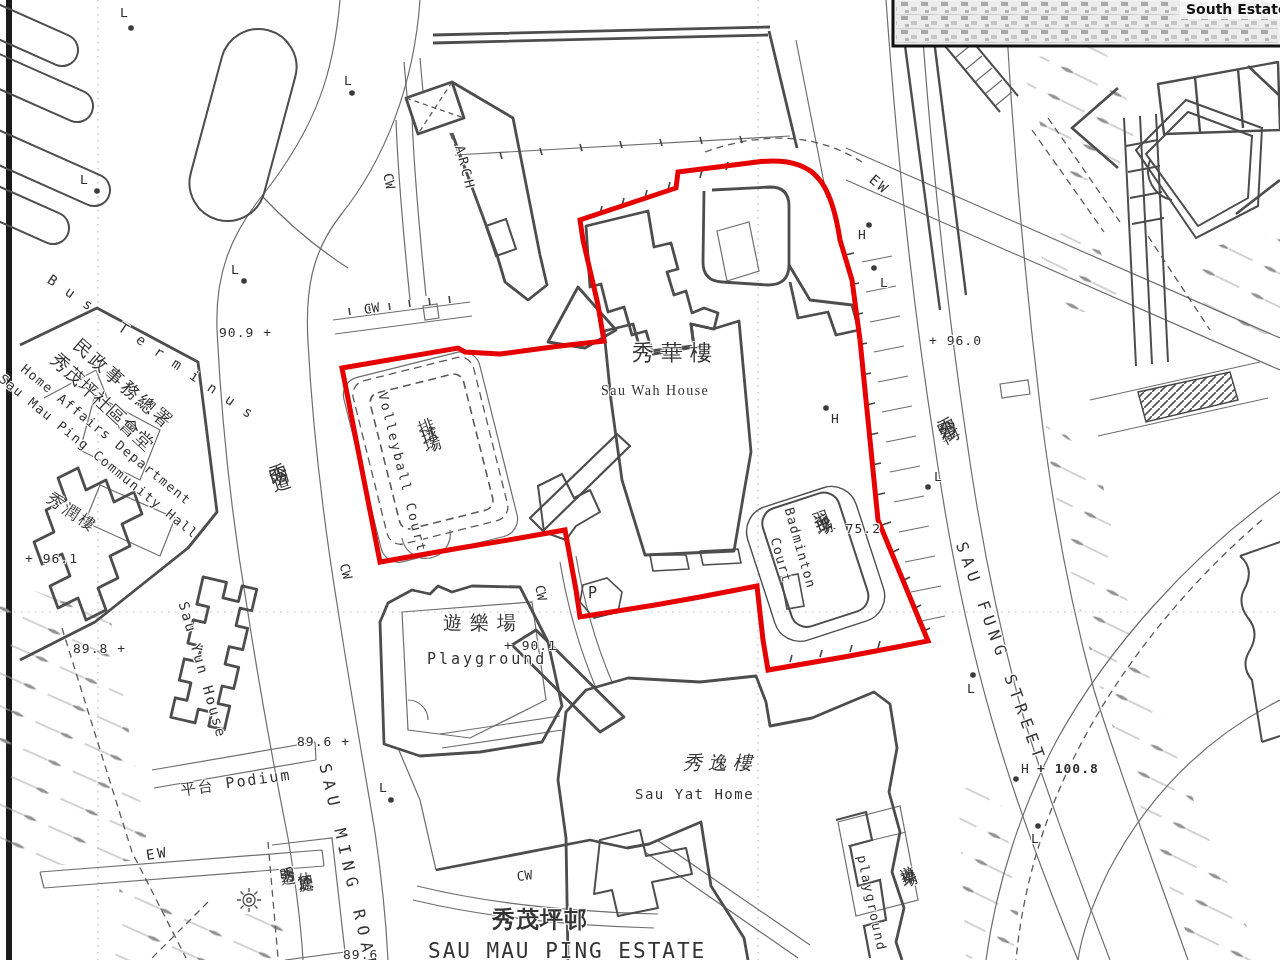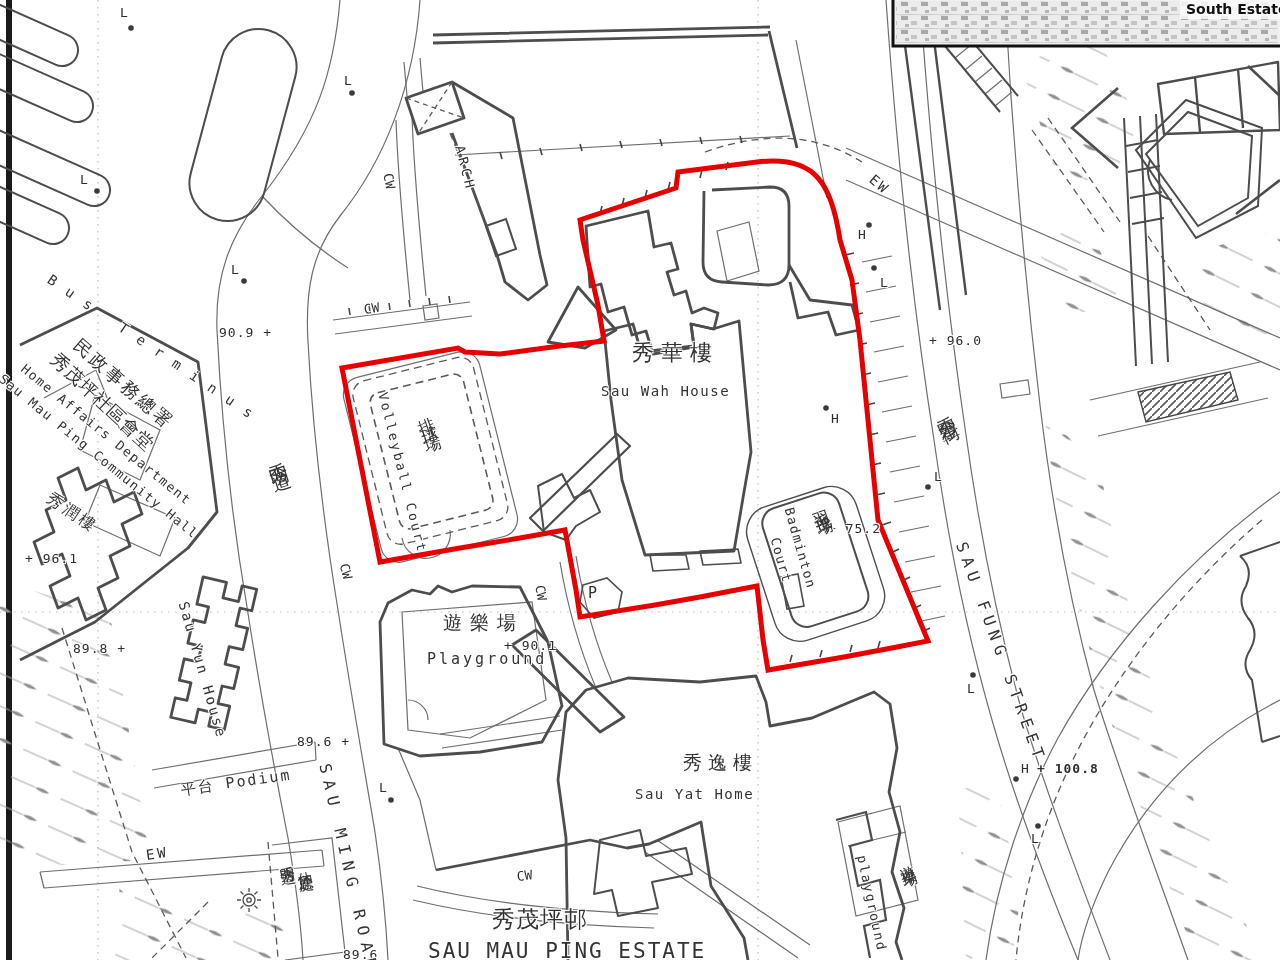--- a/index.html
+++ b/index.html
@@ -234,37 +234,37 @@
 <div class="lbl sym" style="left:363px;top:303px;transform:rotate(-8deg);">CW</div>
 <div class="lbl sym" style="left:350px;top:562px;transform:rotate(74deg);">CW</div>
 <div class="lbl sym" style="left:546px;top:584px;transform:rotate(80deg);">CW</div>
 <div class="lbl sym" style="left:516px;top:870px;transform:rotate(-6deg);">CW</div>
 <div class="lbl sym" style="left:876px;top:172px;font-size:14px;letter-spacing:2px;transform:rotate(40deg);">EW</div>
 
 <div class="lbl vert" style="left:411px;top:409px;font-size:17px;letter-spacing:9px;transform:rotate(-20deg);">排球場</div>
 <div class="lbl" style="left:389px;top:391px;font-size:13px;letter-spacing:2.5px;transform:rotate(76deg);">Volleyball Court</div>
 
 <div class="lbl" style="left:632px;top:342px;font-size:22px;letter-spacing:7px;">秀華樓</div>
-<div class="lbl" style="left:601px;top:384px;font-size:14px;letter-spacing:1.5px;">Sau Wah House</div>
+<div class="lbl" style="left:601px;top:384px;font-size:14px;letter-spacing:1.5px;font-family:Liberation Serif, serif;">Sau Wah House</div>
 
 <div class="lbl vert" style="left:807px;top:502px;font-size:16px;letter-spacing:3px;transform:rotate(-20deg);">羽毛球場</div>
 <div class="lbl" style="left:795px;top:506px;font-size:13px;letter-spacing:1.5px;transform:rotate(74deg);">Badminton</div>
 <div class="lbl" style="left:781px;top:536px;font-size:13px;letter-spacing:1.5px;transform:rotate(74deg);">Court</div>
 
 <div class="lbl" style="left:443px;top:613px;font-size:19px;letter-spacing:8px;">遊樂場</div>
 <div class="lbl" style="left:427px;top:652px;font-size:15px;letter-spacing:3px;">Playground</div>
 <div class="lbl sym" style="left:588px;top:586px;font-size:15px;">P</div>
 
-<div class="lbl" style="left:683px;top:753px;font-size:19px;letter-spacing:6px;">秀逸樓</div>
+<div class="lbl" style="left:683px;top:753px;font-size:19px;letter-spacing:6px;font-style:italic;">秀逸樓</div>
 <div class="lbl" style="left:635px;top:787px;font-size:14px;letter-spacing:1.5px;">Sau Yat Home</div>
 
 <div class="lbl" style="left:868px;top:854px;font-size:13px;letter-spacing:2px;transform:rotate(78deg);">playground</div>
 <div class="lbl vert" style="left:893px;top:858px;font-size:15px;letter-spacing:3px;transform:rotate(-21deg);">遊樂場</div>
 
-<div class="lbl" style="left:492px;top:908px;font-size:23px;letter-spacing:1px;">秀茂坪邨</div>
+<div class="lbl" style="left:492px;top:908px;font-size:23px;letter-spacing:1px;font-weight:bold;">秀茂坪邨</div>
 <div class="lbl" style="left:428px;top:941px;font-size:21px;letter-spacing:2px;">SAU MAU PING ESTATE</div>
 
 <div class="lbl sym" style="left:120px;top:6px;">L</div>
 <div class="lbl sym" style="left:344px;top:74px;">L</div>
 <div class="lbl sym" style="left:80px;top:173px;">L</div>
 <div class="lbl sym" style="left:231px;top:263px;">L</div>
 <div class="lbl sym" style="left:379px;top:781px;">L</div>
 <div class="lbl sym" style="left:880px;top:276px;">L</div>
 <div class="lbl sym" style="left:934px;top:470px;">L</div>
 <div class="lbl sym" style="left:967px;top:682px;">L</div>

